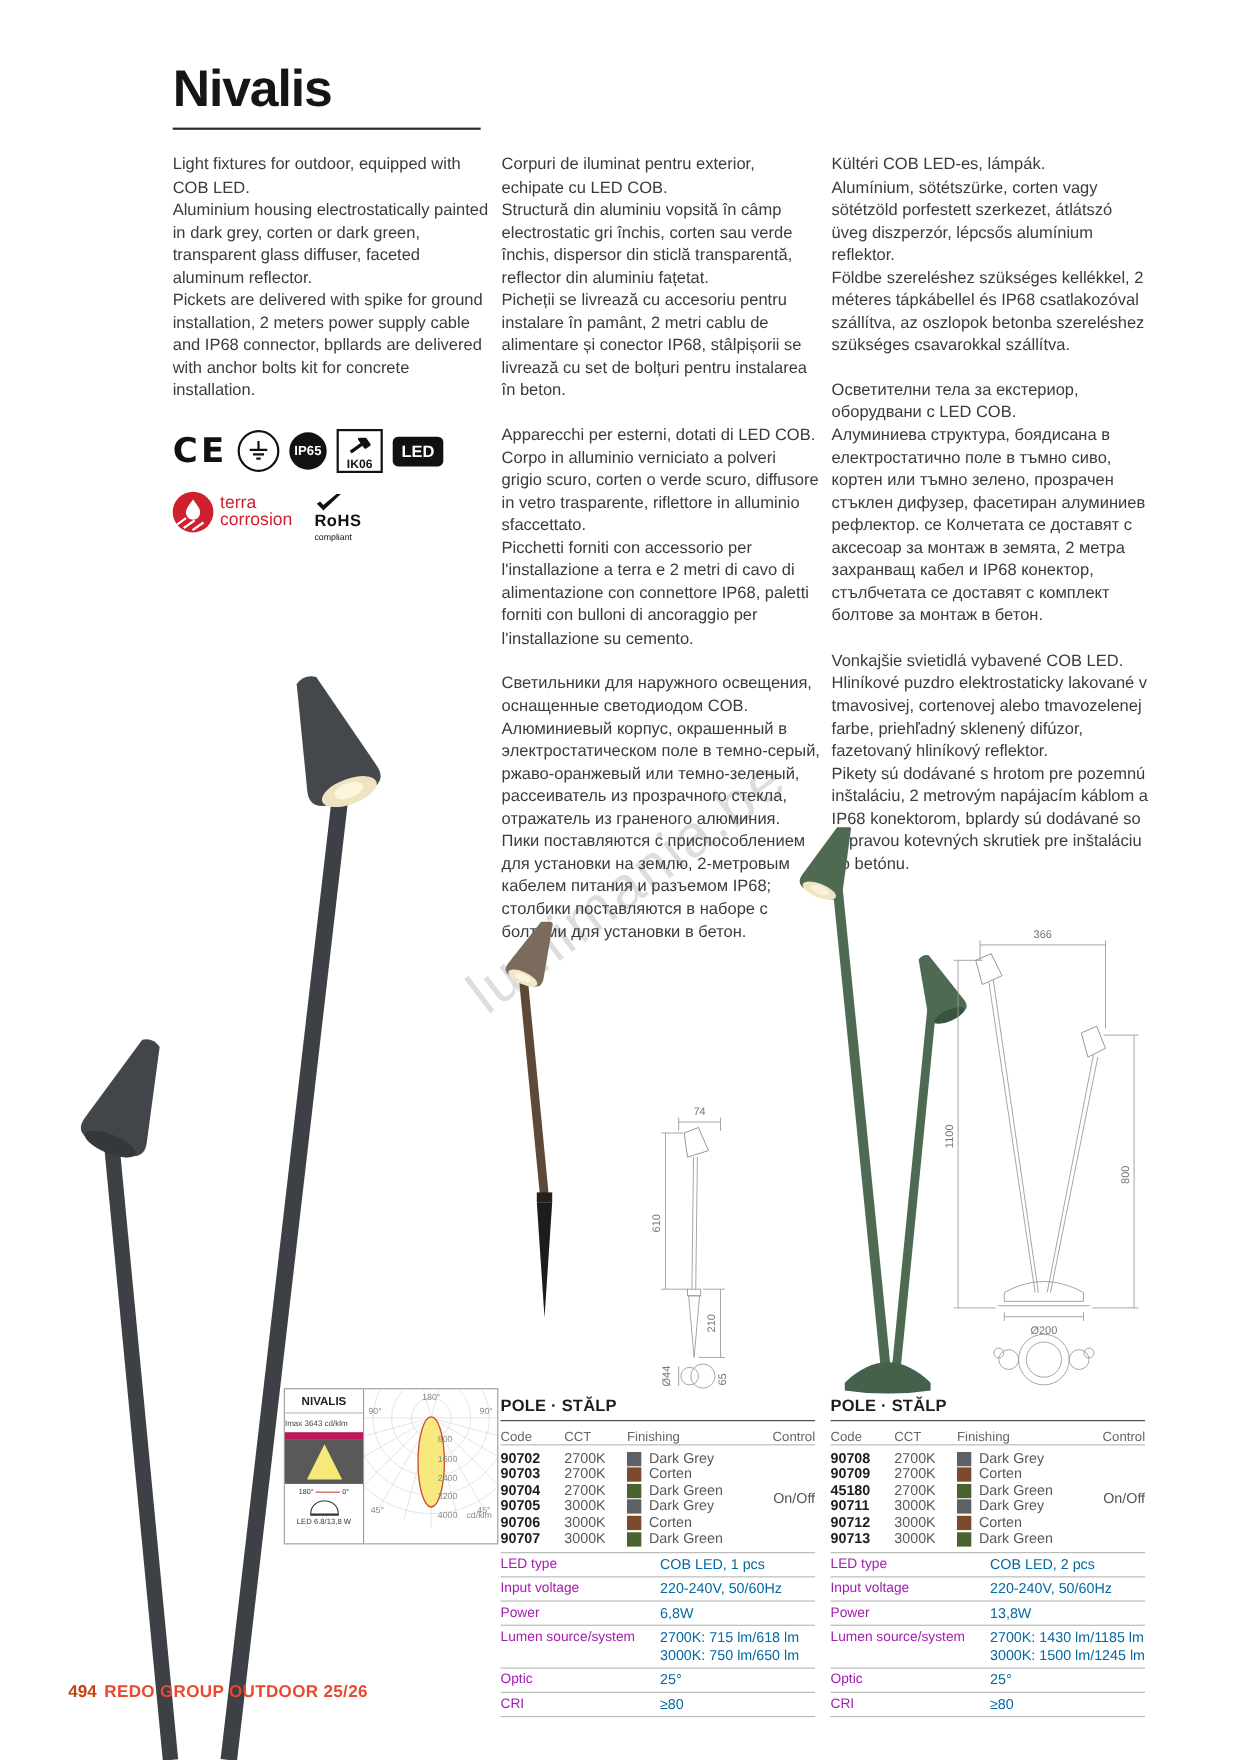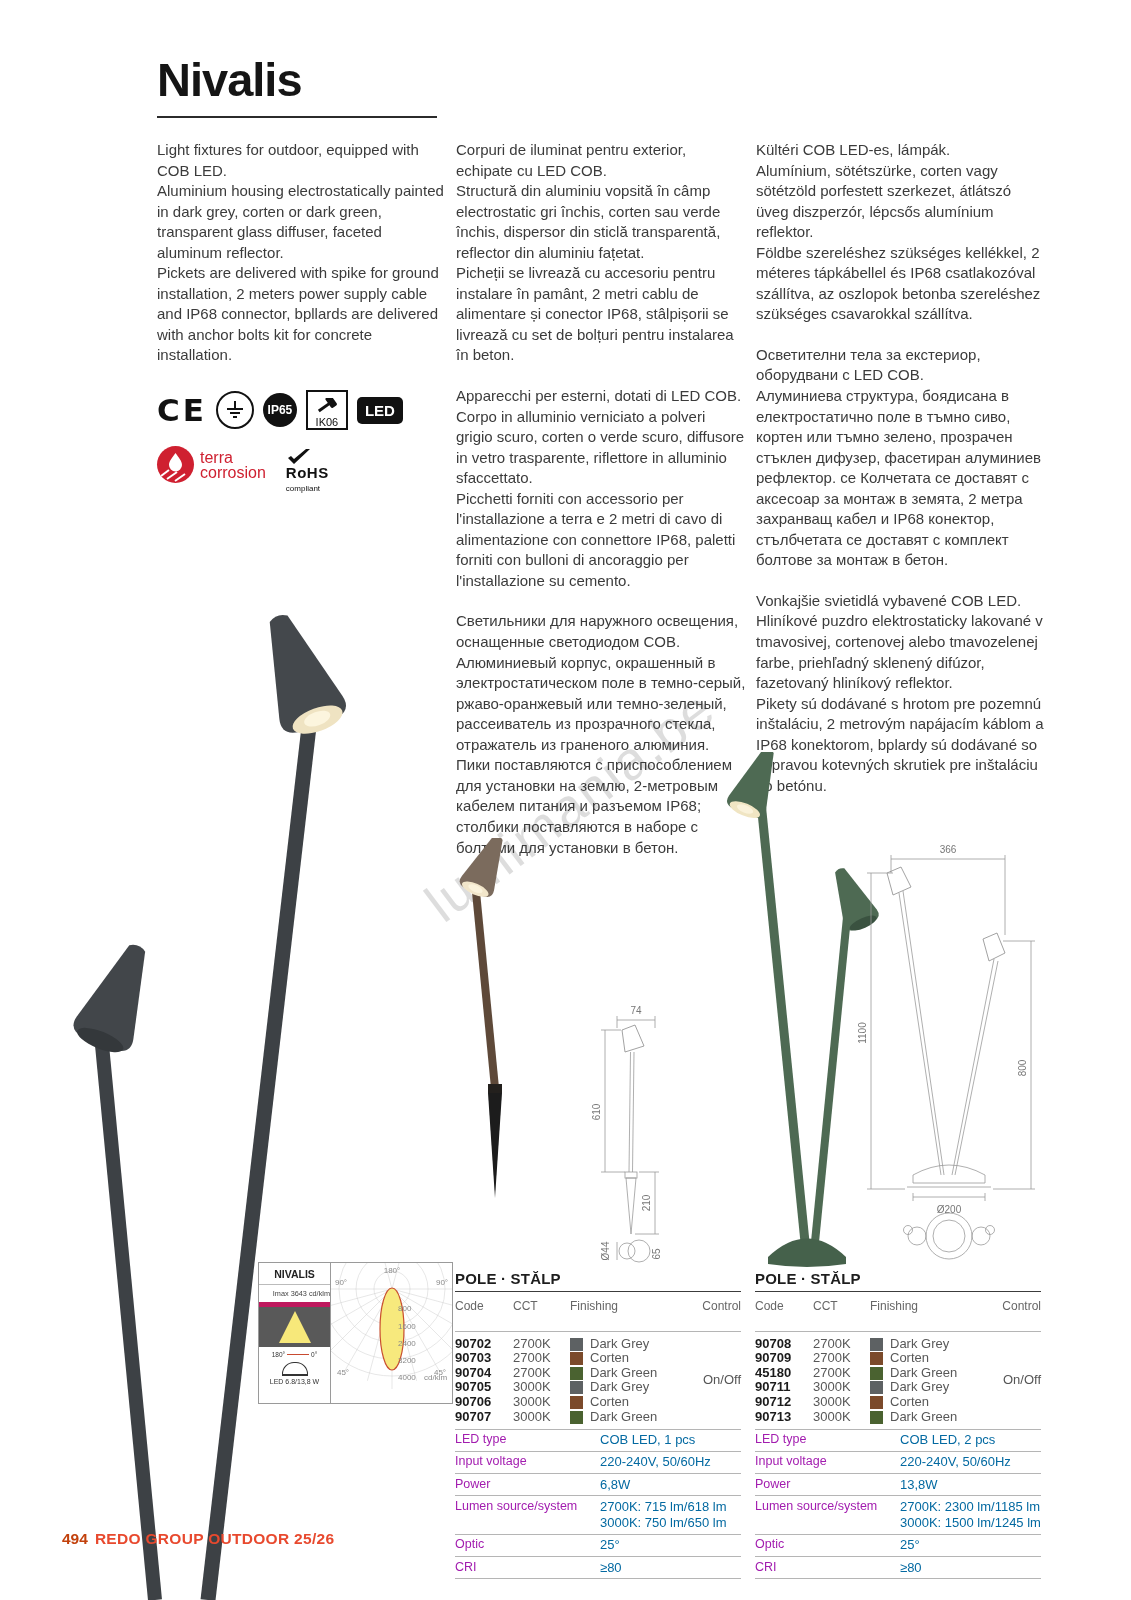--- a/index.html
+++ b/index.html
@@ -11,45 +11,45 @@
   p.desc{font-size:15px;line-height:1.37;margin:0 0 20px;white-space:pre-line;color:#3b3b3b}
   .col{width:290px}
   
   .badges{width:250px}
   .badge-row{display:flex;align-items:center;gap:9px}
   .ce{font-size:31px;font-weight:900;color:#111;letter-spacing:3px;font-family:"DejaVu Sans",sans-serif}
   .circ{width:34px;height:34px;border-radius:50%;display:flex;align-items:center;justify-content:center}
   .ground{border:2px solid #111;background:#fff}
   .ip65{background:#111;color:#fff;font-size:12px;font-weight:800}
   .ik{width:38px;height:36px;border:2px solid #111;display:flex;flex-direction:column;align-items:center;justify-content:flex-end}
-  .ik span{font-size:11px;font-weight:400;color:#111;line-height:1.1}
+  .ik span{font-size:11px;font-weight:700;color:#111;line-height:1.1}
   .ledbox{background:#111;color:#fff;font-weight:800;font-size:15px;border-radius:5px;padding:5px 8px}
   .anti{display:flex;align-items:center;gap:6px;margin-top:7px}
   .anti-circ{width:37px;height:37px;border-radius:50%;background:#cf2030;position:relative;overflow:hidden}
   .anti-txt{color:#cf2030;font-size:16px;line-height:.95}
   .rohs{margin-left:14px;margin-top:12px;line-height:.8}
   .rohs b{font-size:15px;color:#111;letter-spacing:.5px}
   .rohs small{font-size:8px;color:#111}
   
   .photom{display:flex;border:1px solid #9a9a9a;background:#fff}
   .ph-left{width:71px;border-right:1px solid #9a9a9a;display:flex;flex-direction:column;align-items:center}
   .ph-name{font-size:10.5px;font-weight:700;color:#222;padding:5px 0 4px;width:100%;text-align:center;border-bottom:1px solid #bbb}
-  .ph-imax{font-size:7.3px;color:#444;padding:4px 0;width:100%;text-align:right;border-bottom:5px solid #be185d}
+  .ph-imax{font-size:7.3px;color:#444;padding:4px 0;width:100%;text-align:left;border-bottom:7px solid #be185d}
   .ph-beam{width:100%;height:40px;background:#595959;position:relative}
   .ph-beam i{position:absolute;left:50%;top:4px;width:0;height:0;margin-left:-16px;
      border-left:16px solid transparent;border-right:16px solid transparent;border-bottom:32px solid #f7e87a}
   .ph-scale{font-size:6.5px;color:#333;padding:4px 0 1px;display:flex;align-items:center;gap:2px}
   .ph-scale i{width:22px;height:0;border-top:1.5px solid #c84a30}
   .ph-dome{width:24px;height:11px;border:1.2px solid #333;border-bottom:2px solid #333;border-radius:12px 12px 0 0;margin:3px 0 2px}
   .ph-lamp{font-size:7px;color:#333;padding-bottom:3px}
   
   .spec-table{width:286px;font-size:13px}
   .spec-table h3{margin:0 0 0;font-size:15px;font-weight:800;color:#1d1d1d;
      border-bottom:1.5px solid #3c3c3c;padding-bottom:4px;letter-spacing:.2px}
-  .colhead{display:flex;color:#666;font-size:12px;padding:7px 0 18px;border-bottom:1px solid #b5b5b5}
+  .colhead{display:flex;color:#666;font-size:12px;padding:7px 0 0;border-bottom:1px solid #b5b5b5}
   .colhead .c1{width:58px}.colhead .c2{width:57px}.colhead .c3{flex:1}.colhead .c4{width:52px;text-align:right}
   .tbody{display:flex;padding:4px 0 5px}
   .rows{flex:1}
   .prow{display:flex;align-items:flex-end;height:14.6px}
   .prow b{width:58px;font-size:13px;color:#1b1b1b}
   .prow .cct{width:57px;color:#585858}
   .prow .sw{width:13px;height:13px;display:inline-block;margin-right:7px;flex:none}
   .prow .fin{color:#585858}
   .control{width:52px;display:flex;align-items:center;justify-content:flex-end;color:#555;font-size:13px}
   .srow{display:flex;border-top:1px solid #b5b5b5;padding:2.5px 0}
@@ -454,21 +454,21 @@
       <span class="sl">Input voltage</span>
       <span class="sv">220-240V, 50/60Hz</span>
     </div>
   <div class="srow">
       <span class="sl">Power</span>
       <span class="sv">13,8W</span>
     </div>
   <div class="srow">
       <span class="sl">Lumen source/system</span>
       <span class="sv">
-        <div>2700K: 2300 lm/1185 lm</div>
+        <div>2700K: 1430 lm/1185 lm</div>
         <div>3000K: 1500 lm/1245 lm</div>
       </span>
     </div>
   <div class="srow">
       <span class="sl">Optic</span>
       <span class="sv">25°</span>
     </div>
   <div class="srow">
       <span class="sl">CRI</span>
       <span class="sv">≥80</span>

